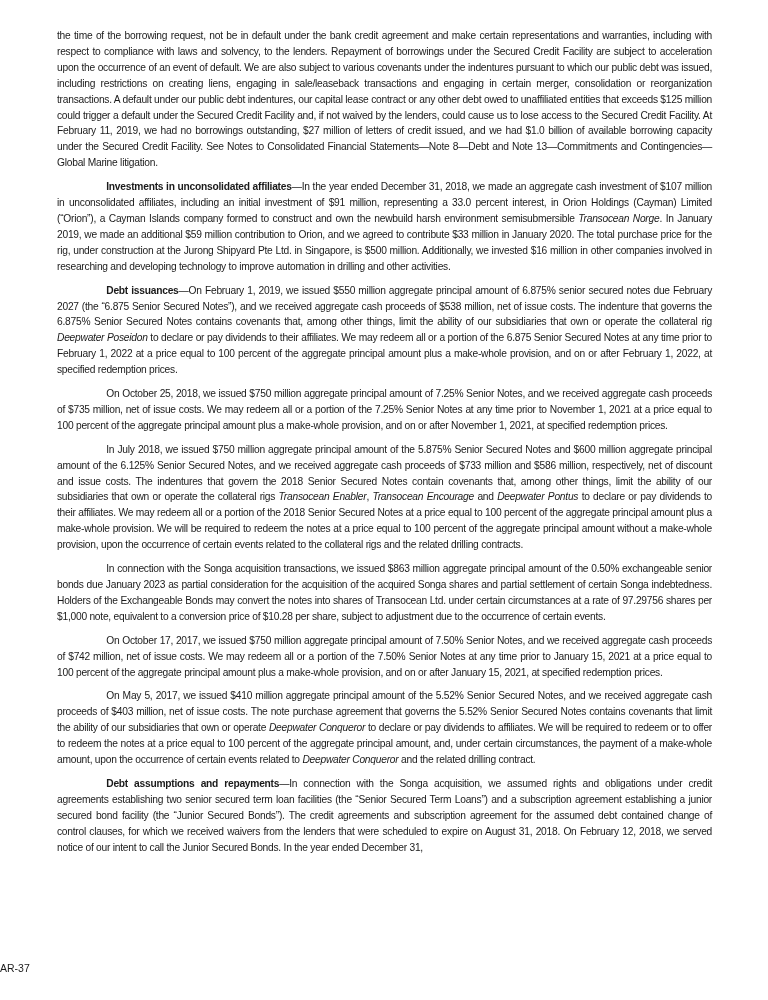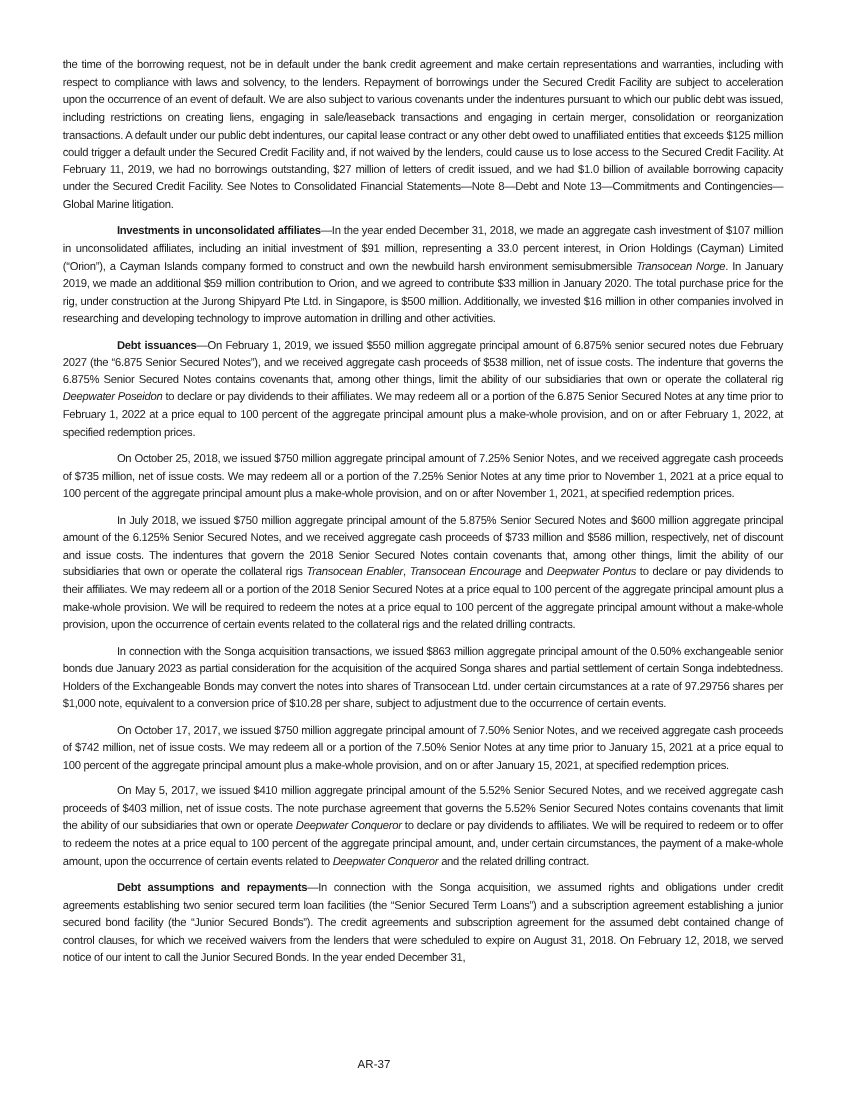--- a/index.html
+++ b/index.html
@@ -11,21 +11,21 @@
       width: 768px;
       height: 1000px;
       position: relative;
       overflow: hidden;
       font-family: "Liberation Sans", sans-serif;
       color: #1a1a1a;
     }
     .page {
       position: absolute;
       left: 57px;
-      top: 52px;
+      top: 28px;
       width: 655px;
     }
     .para {
       margin: 0 0 8px 0;
       font-size: 10.4px;
       line-height: 15.9px;
       text-align: justify;
       letter-spacing: -0.25px;
       word-spacing: 0px;
       transform: scaleX(0.985);
@@ -39,21 +39,21 @@
       font-weight: bold;
     }
     .para i {
       font-style: italic;
     }
     .footer {
       position: absolute;
       top: 962px;
       left: 0;
       width: 680px;
-      text-align: center;
+      text-align: left;
       font-size: 10.5px;
       color: #1a1a1a;
     }
   </style>
 </head>
 <body>
 
 <div class="page">
   <p class="para"><span>the time of the borrowing request, not be in default under the bank credit agreement and make certain representations and warranties, including with respect to compliance with laws and solvency, to the lenders.  Repayment of borrowings under the Secured Credit Facility are subject to acceleration upon the occurrence of an event of default.  We are also subject to various covenants under the indentures pursuant to which our public debt was issued, including restrictions on creating liens, engaging in sale/leaseback transactions and engaging in certain merger, consolidation or reorganization transactions.  A default under our public debt indentures, our capital lease contract or any other debt owed to unaffiliated entities that exceeds $125 million could trigger a default under the Secured Credit Facility and, if not waived by the lenders, could cause us to lose access to the Secured Credit Facility.  At February 11, 2019, we had no borrowings outstanding, $27 million of letters of credit issued, and we had $1.0 billion of available borrowing capacity under the Secured Credit Facility.  See Notes to Consolidated Financial Statements—Note 8—Debt and Note 13—Commitments and Contingencies—Global Marine litigation.</span></p>
   <p class="para indent"><span class="hdr">Investments in unconsolidated affiliates</span><span>—In the year ended December 31, 2018, we made an aggregate cash investment of $107 million in unconsolidated affiliates, including an initial investment of $91 million, representing a 33.0 percent interest, in Orion Holdings (Cayman) Limited (“Orion”), a Cayman Islands company formed to construct and own the newbuild harsh environment semisubmersible </span><i>Transocean Norge</i><span>.  In January 2019, we made an additional $59 million contribution to Orion, and we agreed to contribute $33 million in January 2020.  The total purchase price for the rig, under construction at the Jurong Shipyard Pte Ltd. in Singapore, is $500 million.  Additionally, we invested $16 million in other companies involved in researching and developing technology to improve automation in drilling and other activities.</span></p>

